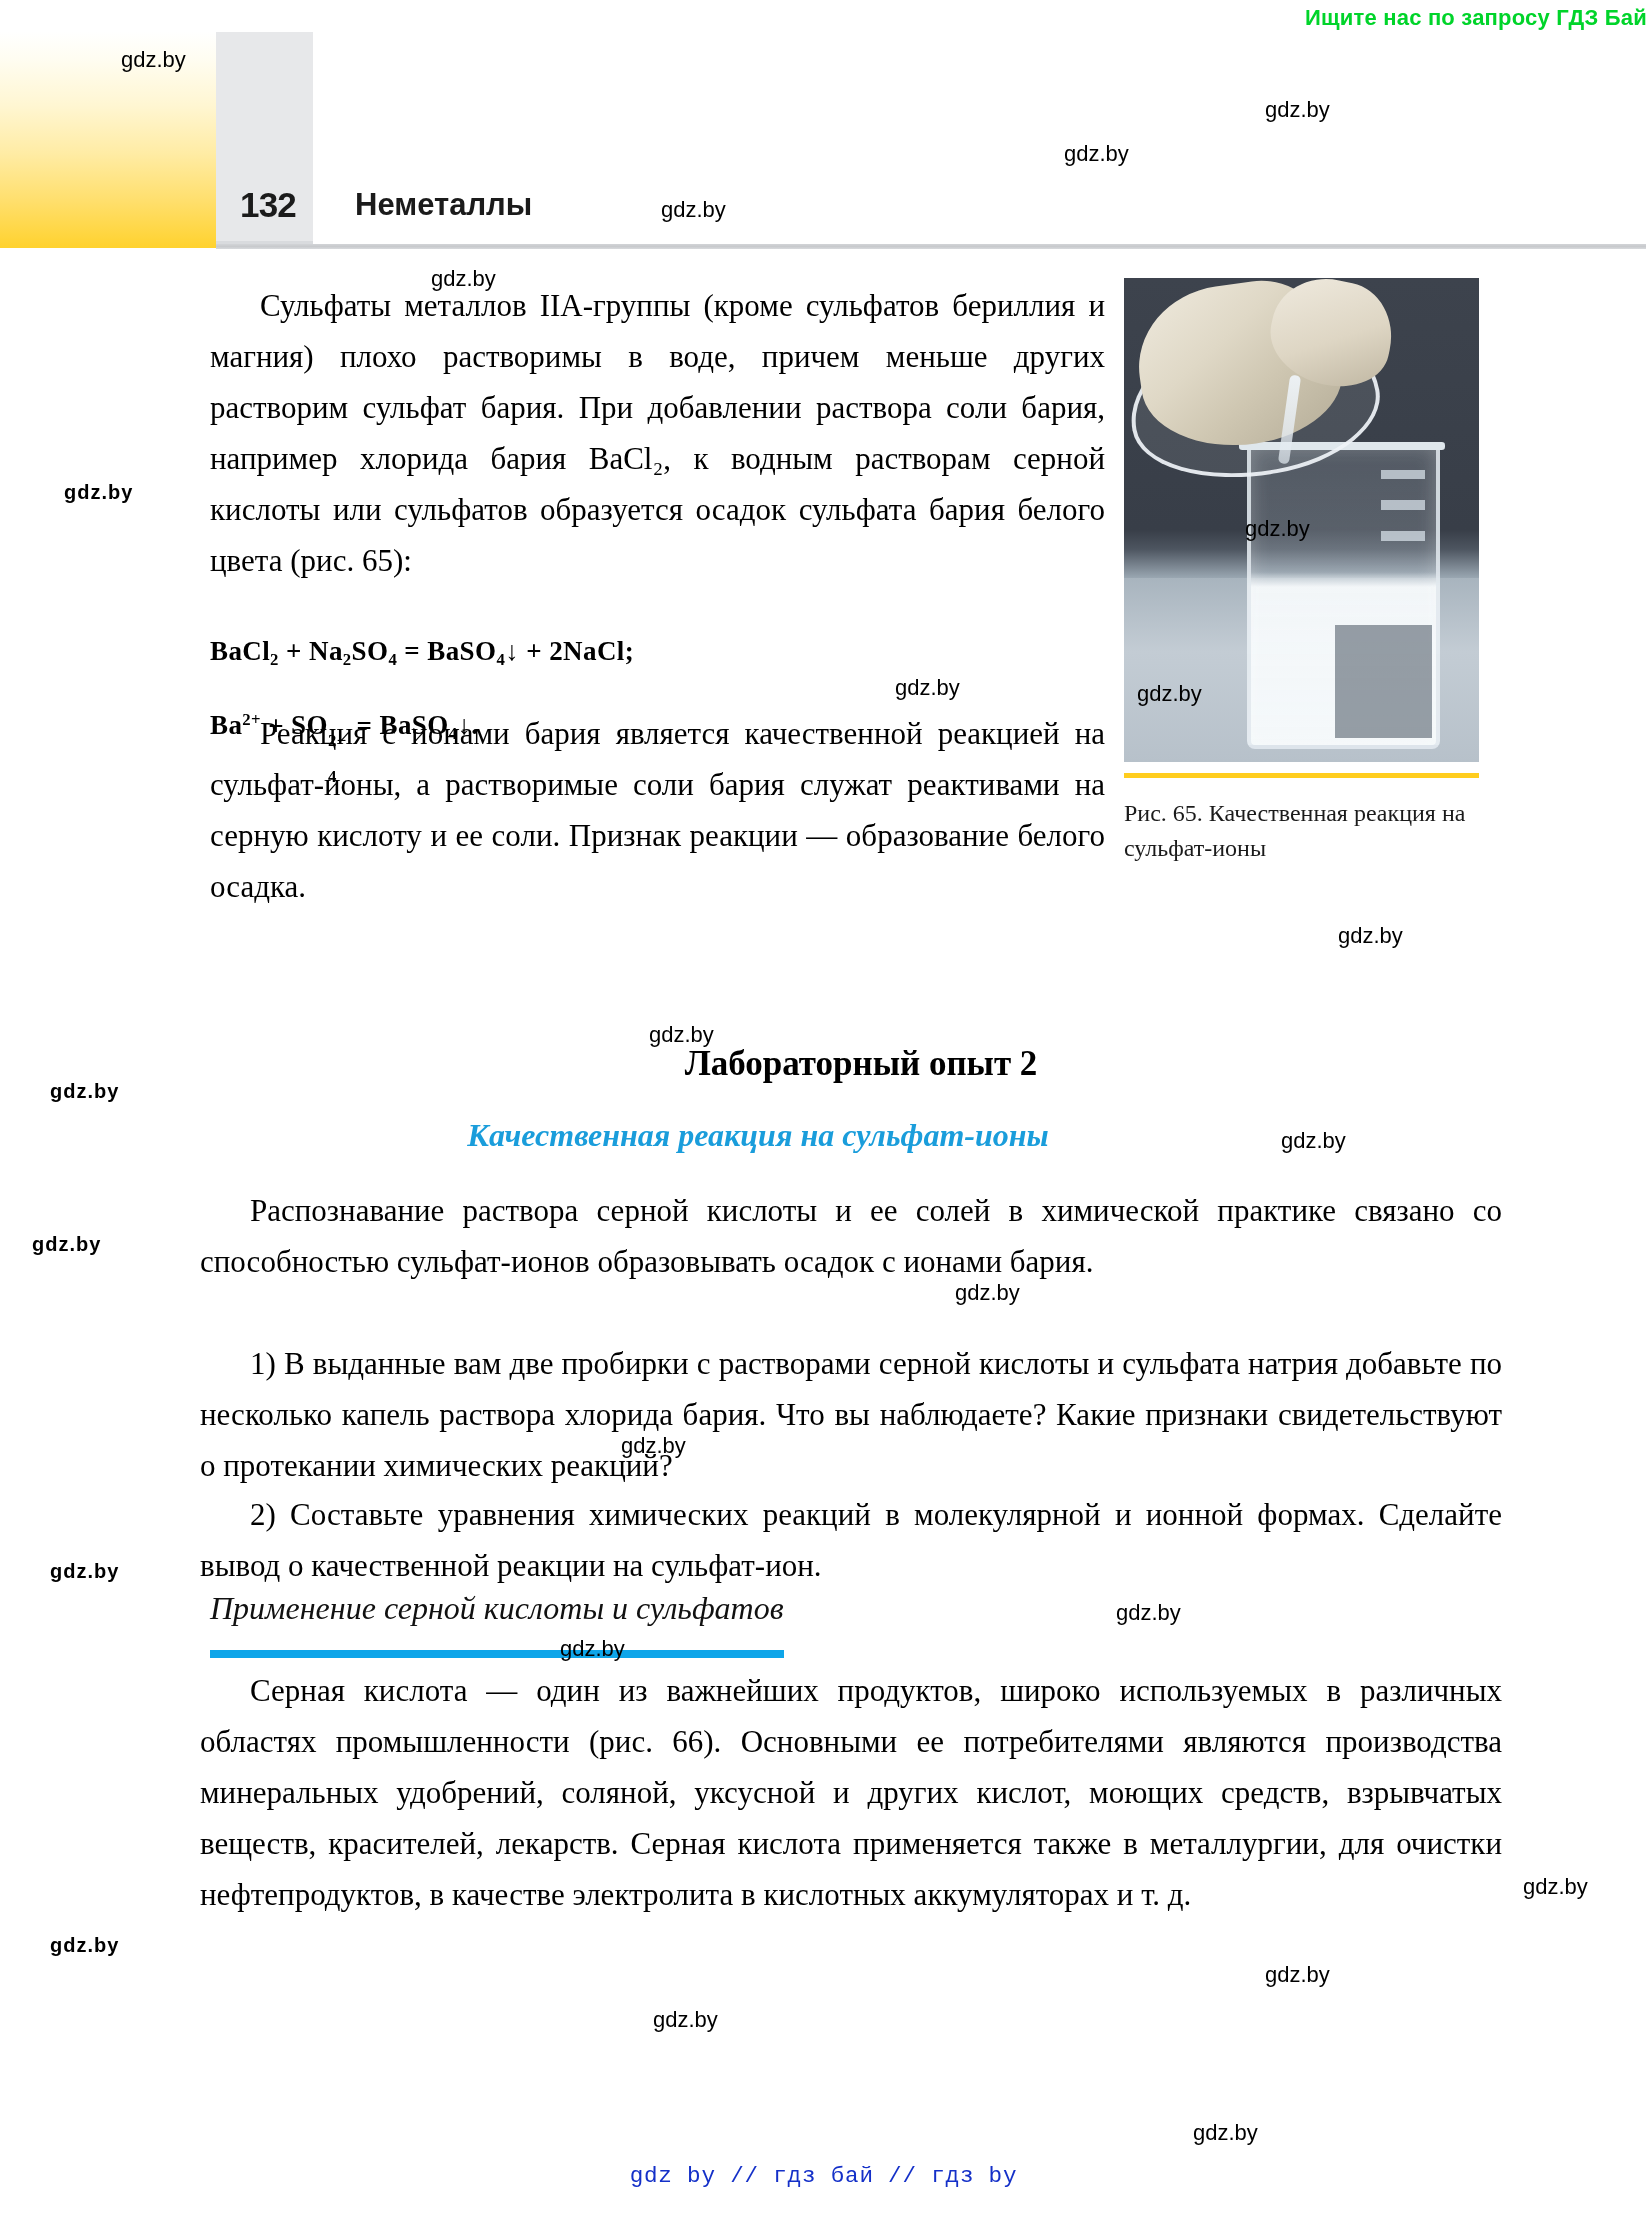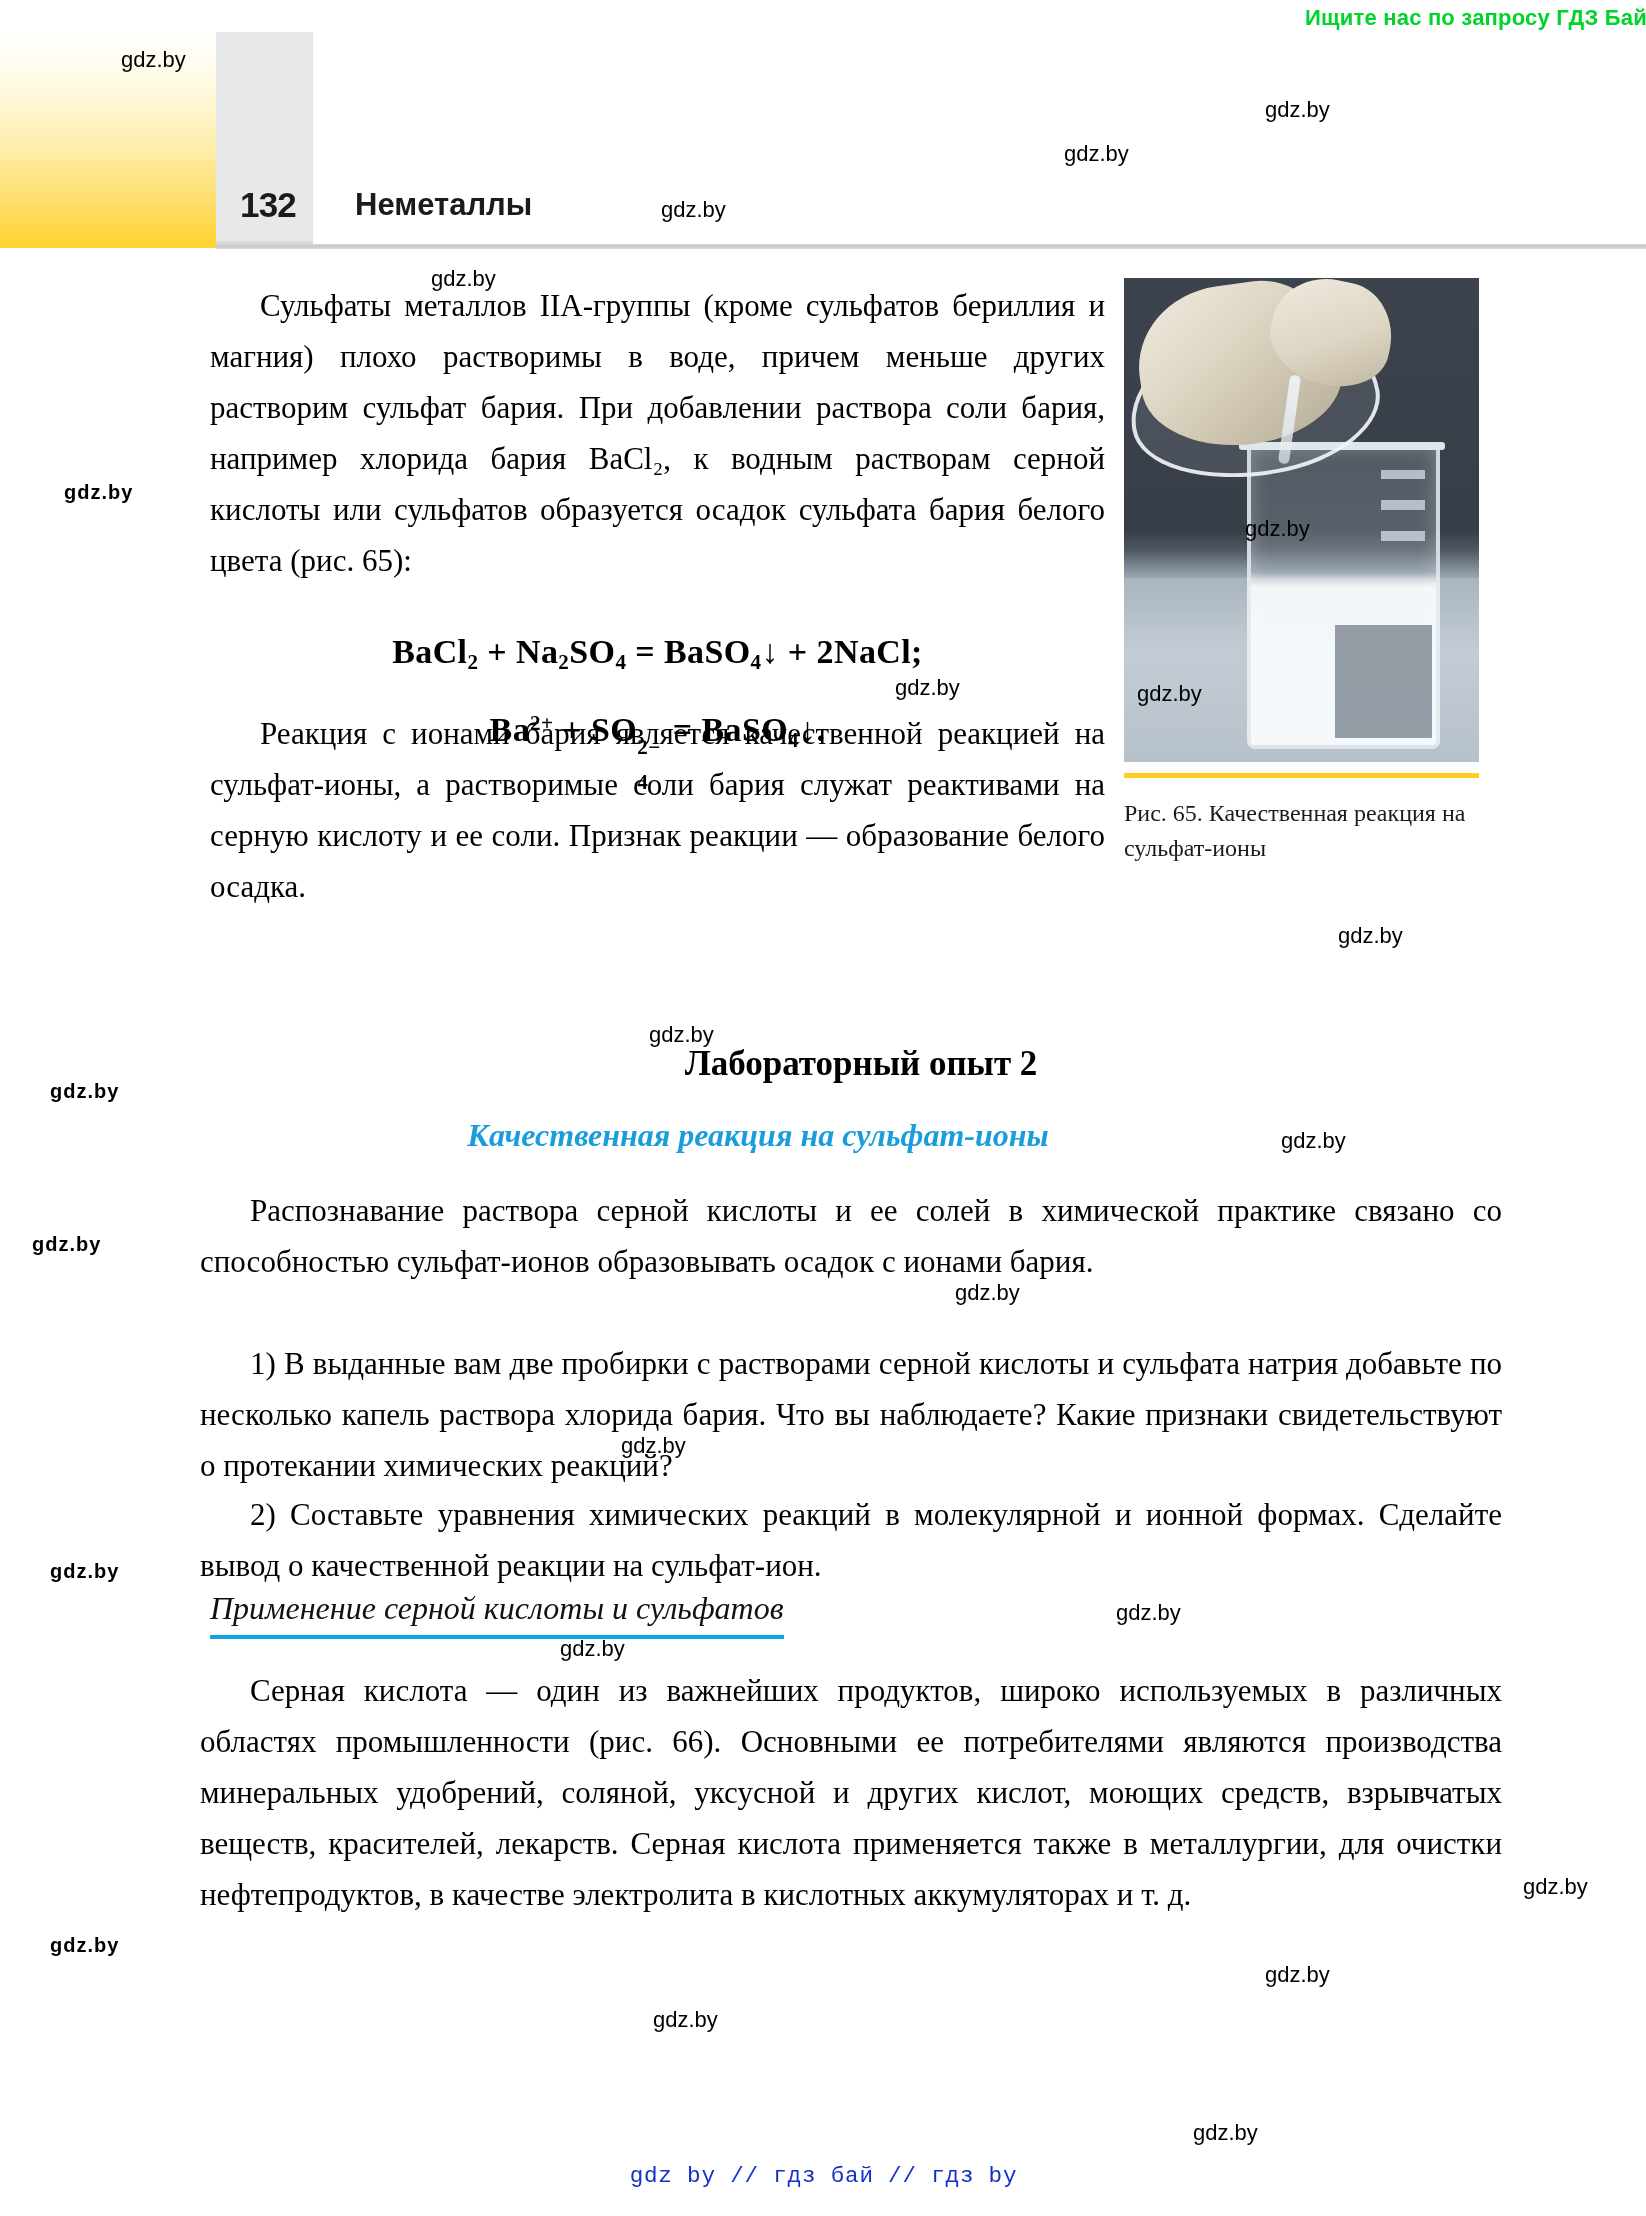--- a/index.html
+++ b/index.html
@@ -120,23 +120,23 @@
   .p4 { top: 1338px; }
   .p5 { top: 1489px; }
   .p6 { top: 1665px; }
 
   
   .equations {
     position: absolute;
     left: 210px;
     top: 621px;
     width: 895px;
-    text-align: center;
-    font-weight: 700;
-    font-size: 34px;
+    text-align: left;
+    font-weight: 700;
+    font-size: 27px;
     line-height: 61px;
     letter-spacing: 0.4px;
   }
   .equations sub {
     font-size: .62em;
     vertical-align: -.28em;
     font-weight: 700;
   }
   .equations sup {
     font-size: .62em;
@@ -311,22 +311,22 @@
     color: #1a9ddb;
   }
   .section-heading {
     position: absolute;
     left: 210px;
     top: 1590px;
     font-size: 32px;
     font-style: italic;
     font-weight: 400;
     color: #111;
-    padding-bottom: 8px;
-    border-bottom: 4px solid #0ea5e9;
+    padding-bottom: 23px;
+    border-bottom: 8px solid #0ea5e9;
     display: inline-block;
   }
 
   
   .footer {
     position: absolute;
     left: 0;
     top: 2163px;
     width: 1647px;
     text-align: center;

